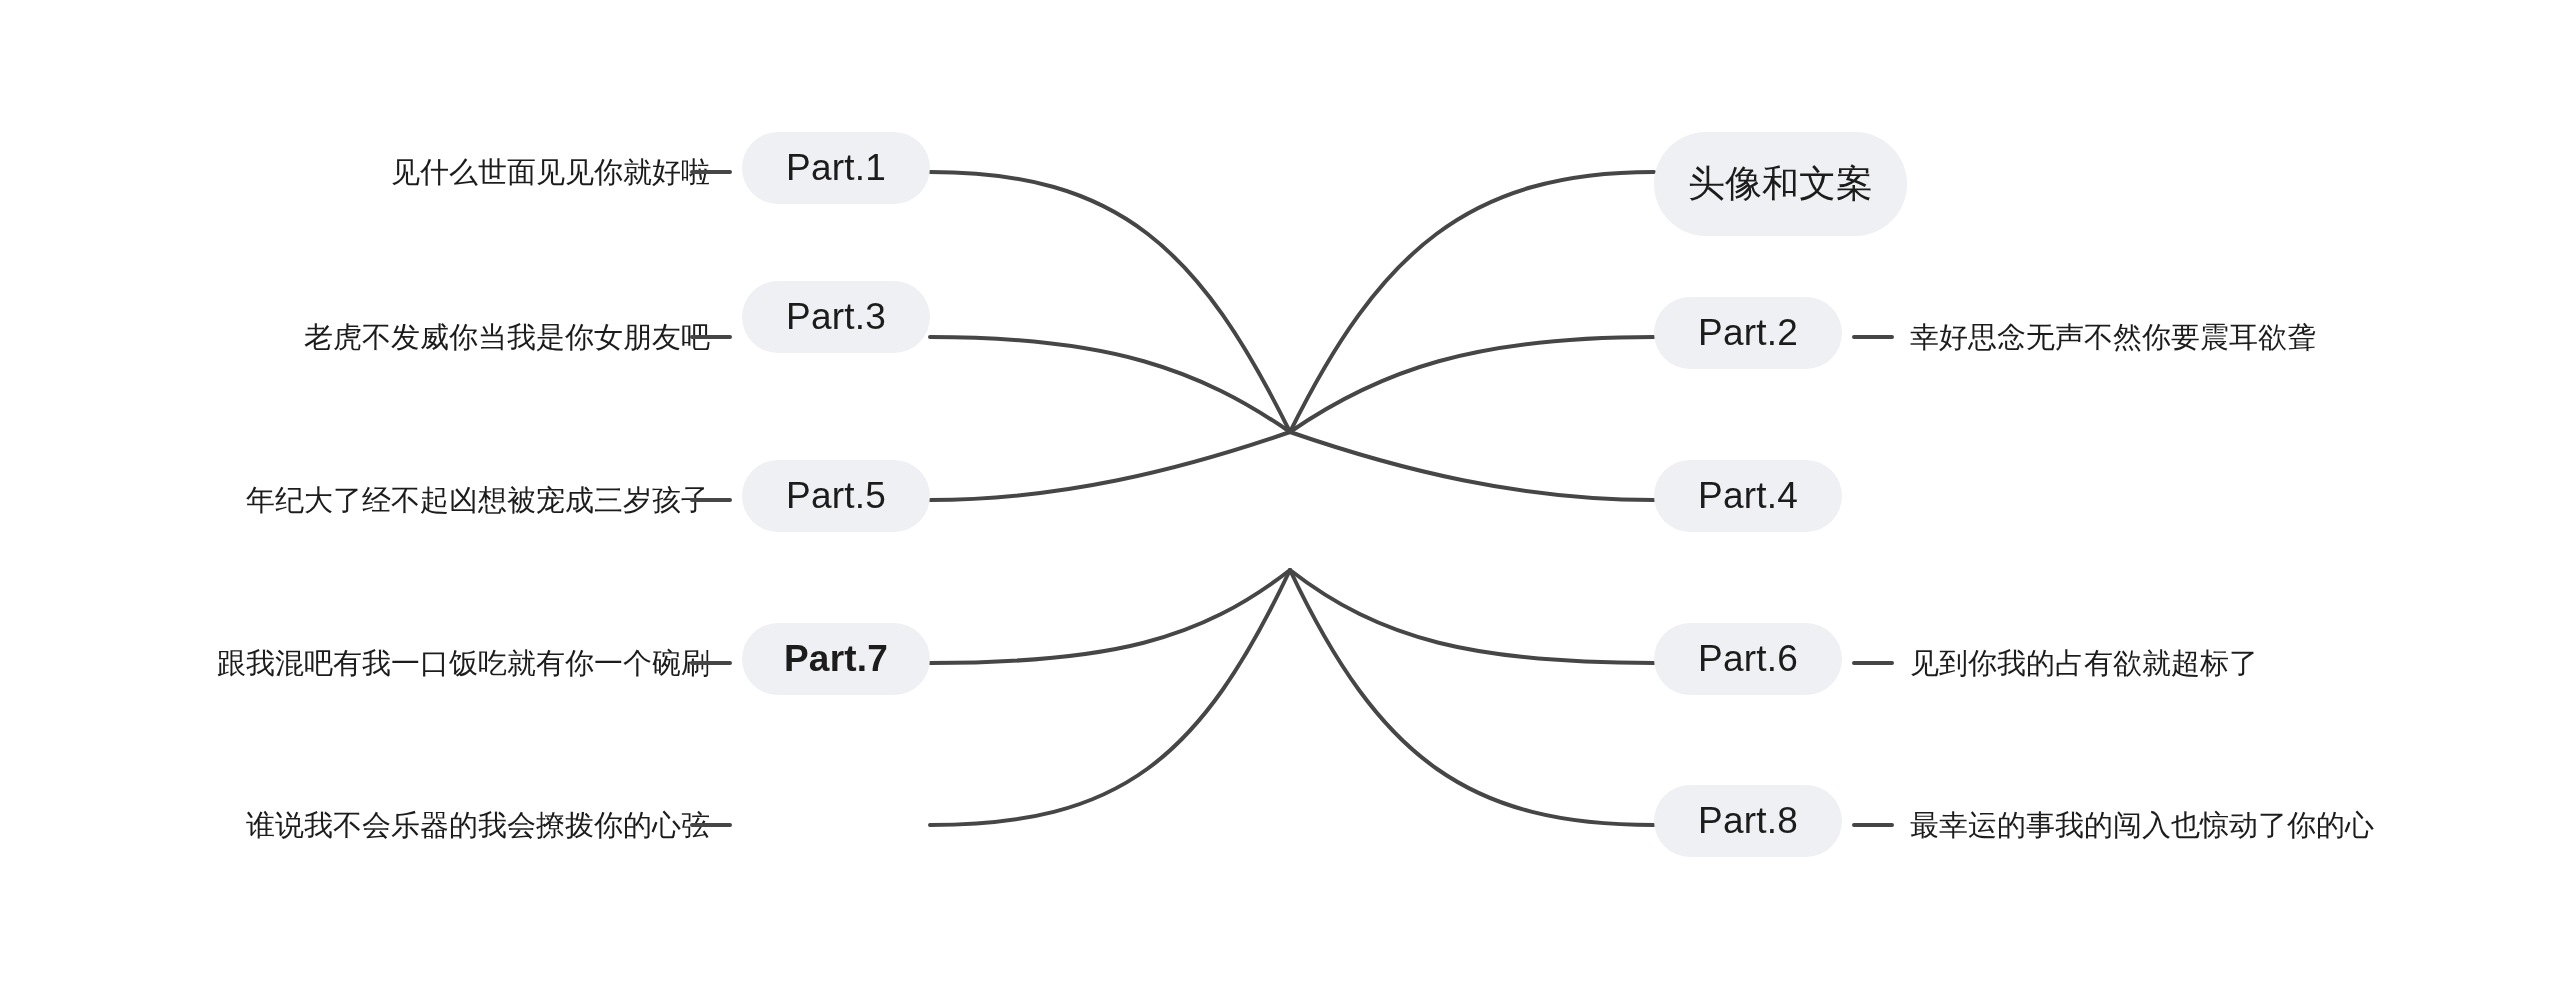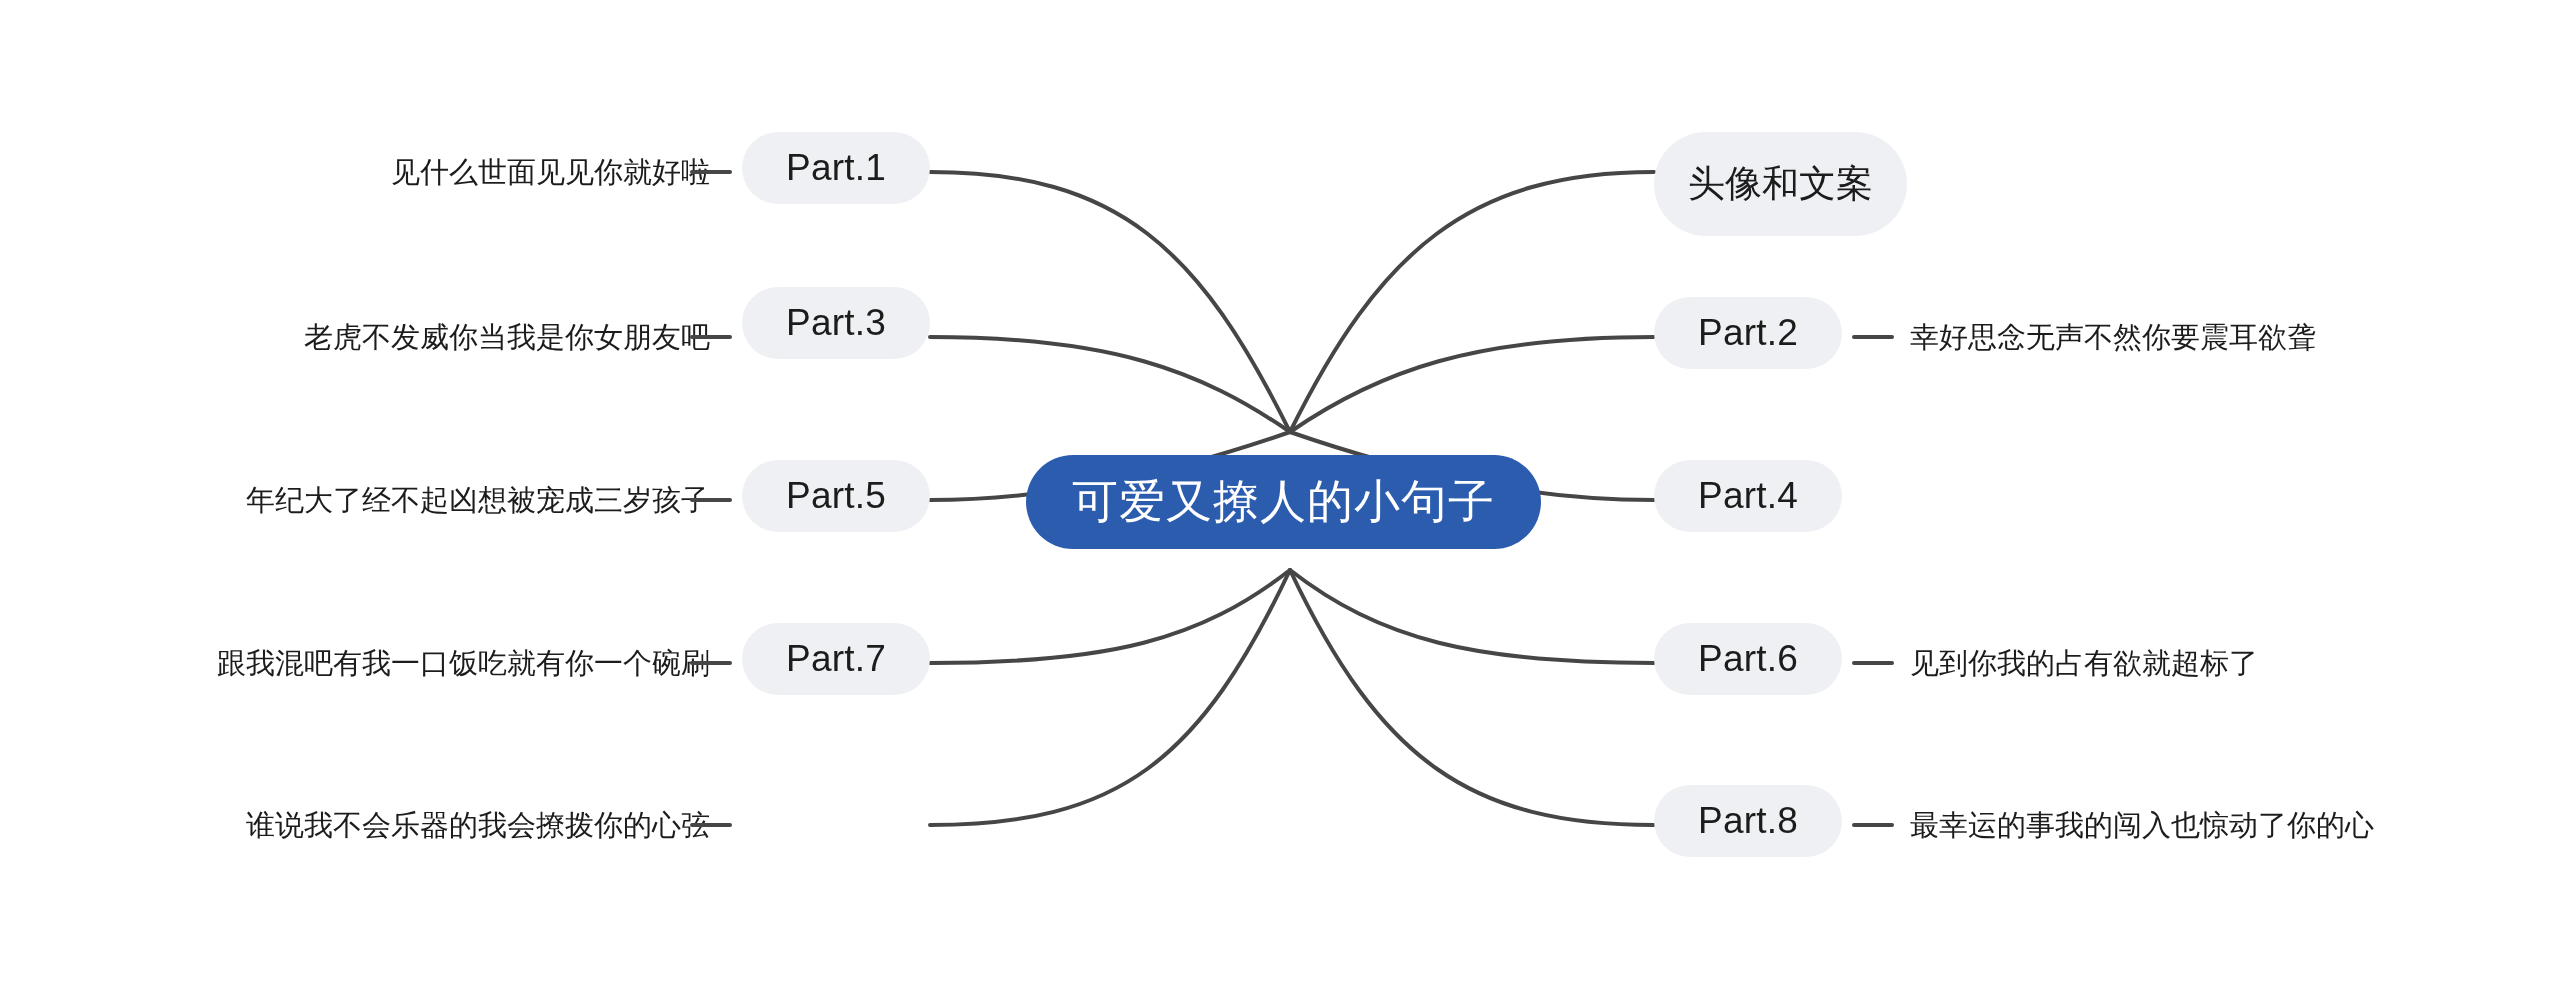--- a/index.html
+++ b/index.html
@@ -92,37 +92,36 @@
       <path d="M 930 825 C 1120 825 1200 760 1290 570"></path>
 
       <path d="M 1654 172 C 1470 172 1380 250 1290 432"></path>
       <path d="M 1654 337 C 1475 337 1380 370 1290 432"></path>
       <path d="M 1654 500 C 1520 500 1400 470 1290 432"></path>
       <path d="M 1654 663 C 1475 663 1380 640 1290 570"></path>
       <path d="M 1654 825 C 1470 825 1380 760 1290 570"></path>
     </g>
   </svg>
 
-  <div class="node central" style="left:1026px; top:455px;">可爱又撩人的小句子</div>
 
   <div class="leaf-label left" style="right:1850px; top:158px;">见什么世面见见你就好啦</div>
   <div class="stub" style="left:690px; top:170px; width:42px;"></div>
   <div class="node part" style="left:742px; top:132px;">Part.1</div>
 
   <div class="leaf-label left" style="right:1850px; top:323px;">老虎不发威你当我是你女朋友吧</div>
   <div class="stub" style="left:690px; top:335px; width:42px;"></div>
-  <div class="node part" style="left:742px; top:287px;">Part.3</div>
+  <div class="node part" style="left:742px; top:281px;">Part.3</div>
 
   <div class="leaf-label left" style="right:1850px; top:486px;">年纪大了经不起凶想被宠成三岁孩子</div>
   <div class="stub" style="left:690px; top:498px; width:42px;"></div>
   <div class="node part" style="left:742px; top:460px;">Part.5</div>
 
   <div class="leaf-label left" style="right:1850px; top:649px;">跟我混吧有我一口饭吃就有你一个碗刷</div>
   <div class="stub" style="left:690px; top:661px; width:42px;"></div>
-  <div class="node part" style="left:742px; top:623px;">Part.7</div>
+  <div class="node part" style="left:742px; top:623px;font-weight:bold;">Part.7</div>
 
   <div class="leaf-label left" style="right:1850px; top:811px;">谁说我不会乐器的我会撩拨你的心弦</div>
   <div class="stub" style="left:690px; top:823px; width:42px;"></div>
 
   <div class="node topic" style="left:1654px; top:132px;">头像和文案</div>
 
   <div class="node part" style="left:1654px; top:297px;">Part.2</div>
   <div class="stub" style="left:1852px; top:335px; width:42px;"></div>
   <div class="leaf-label right" style="left:1910px; top:323px;">幸好思念无声不然你要震耳欲聋</div>
 

